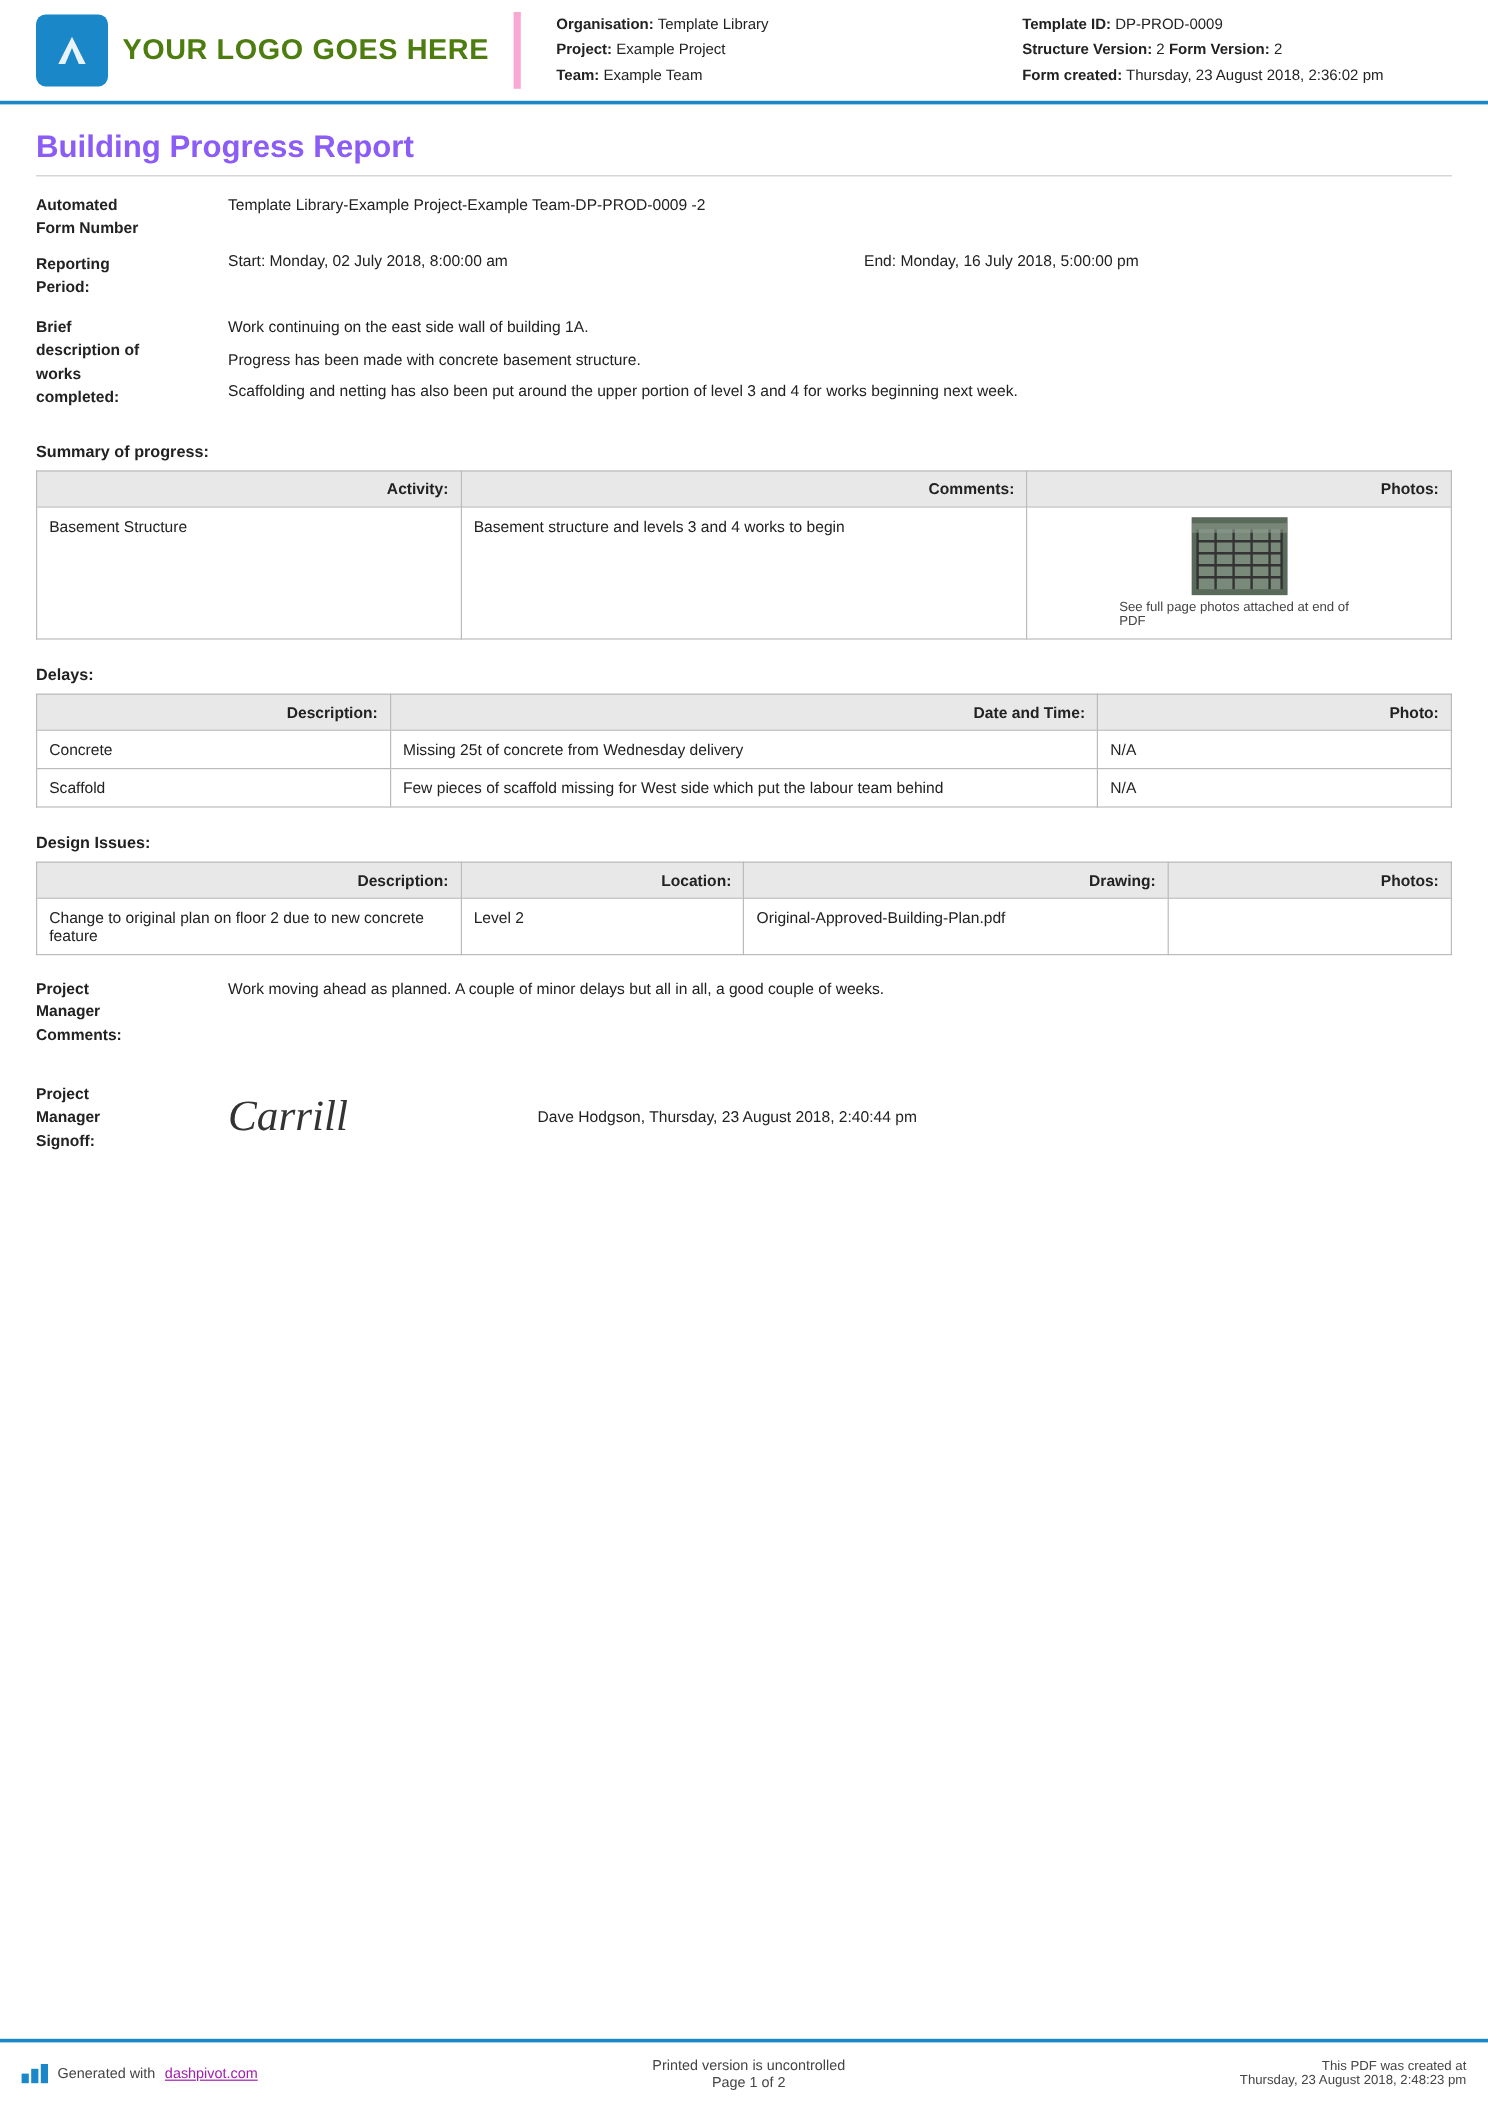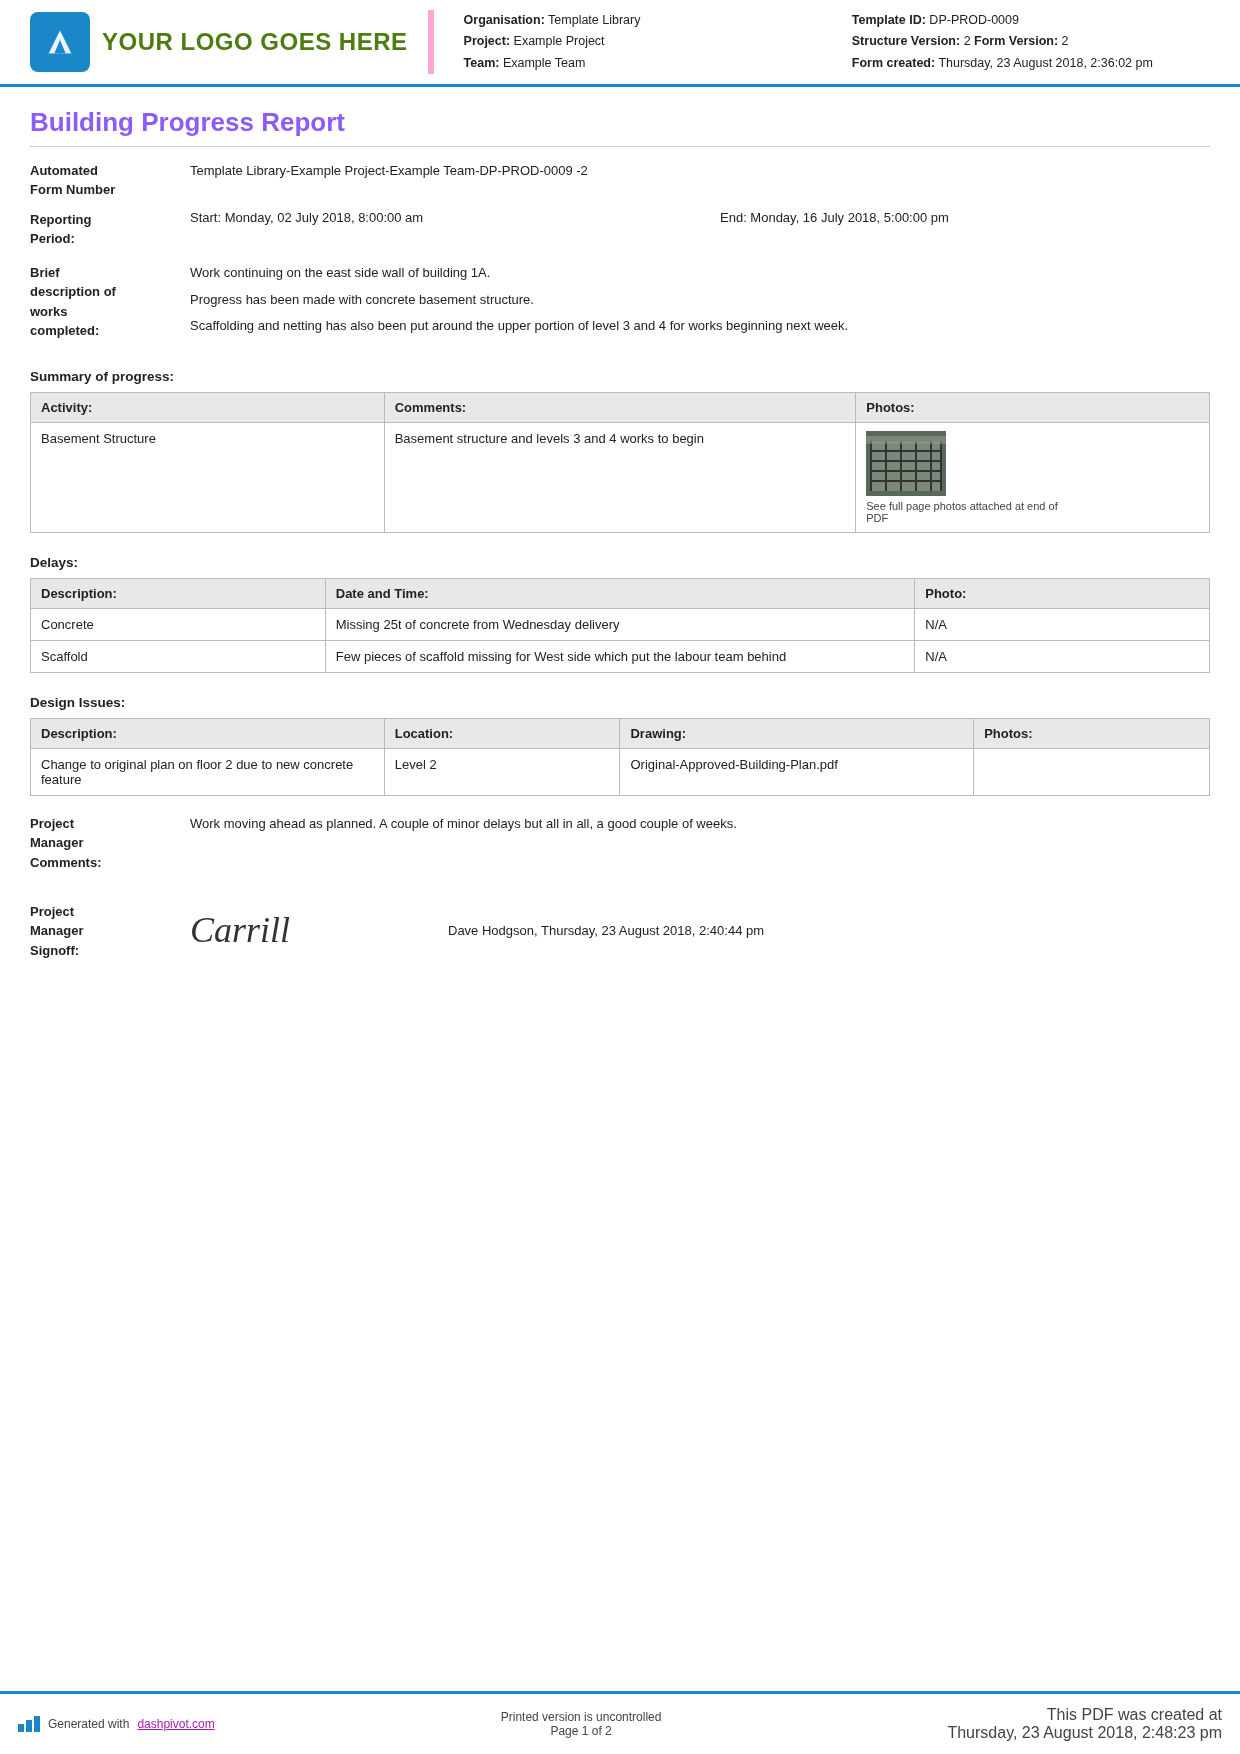--- a/index.html
+++ b/index.html
@@ -123,36 +123,36 @@
     .data-table {
       width: 100%;
       border-collapse: collapse;
       font-size: 13px;
       margin-bottom: 4px;
     }
     .data-table th {
       background: #e8e8e8;
       border: 1px solid #bbb;
       padding: 7px 10px;
-      text-align: left;
+      text-align: right;
       font-weight: bold;
       font-size: 13px;
     }
     .data-table td {
       border: 1px solid #bbb;
       padding: 8px 10px;
       vertical-align: top;
       font-size: 13px;
     }
 
     
     .photo-cell {
       display: flex;
       flex-direction: column;
-      align-items: flex-start;
+      align-items: center;
     }
     .photo-thumb {
       width: 80px;
       height: 65px;
       background: #888;
       margin-bottom: 4px;
       position: relative;
       overflow: hidden;
       flex-shrink: 0;
     }
@@ -216,21 +216,21 @@
       color: #a21caf;
       text-decoration: underline;
     }
     .footer-center {
       text-align: center;
       font-size: 12px;
       color: #444;
     }
     .footer-right {
       text-align: right;
-      font-size: 16px;
+      font-size: 11px;
       color: #444;
     }
     .bar-icon {
       display: flex;
       align-items: flex-end;
       gap: 2px;
     }
     .bar-icon span {
       background: #1a87c8;
       display: inline-block;

